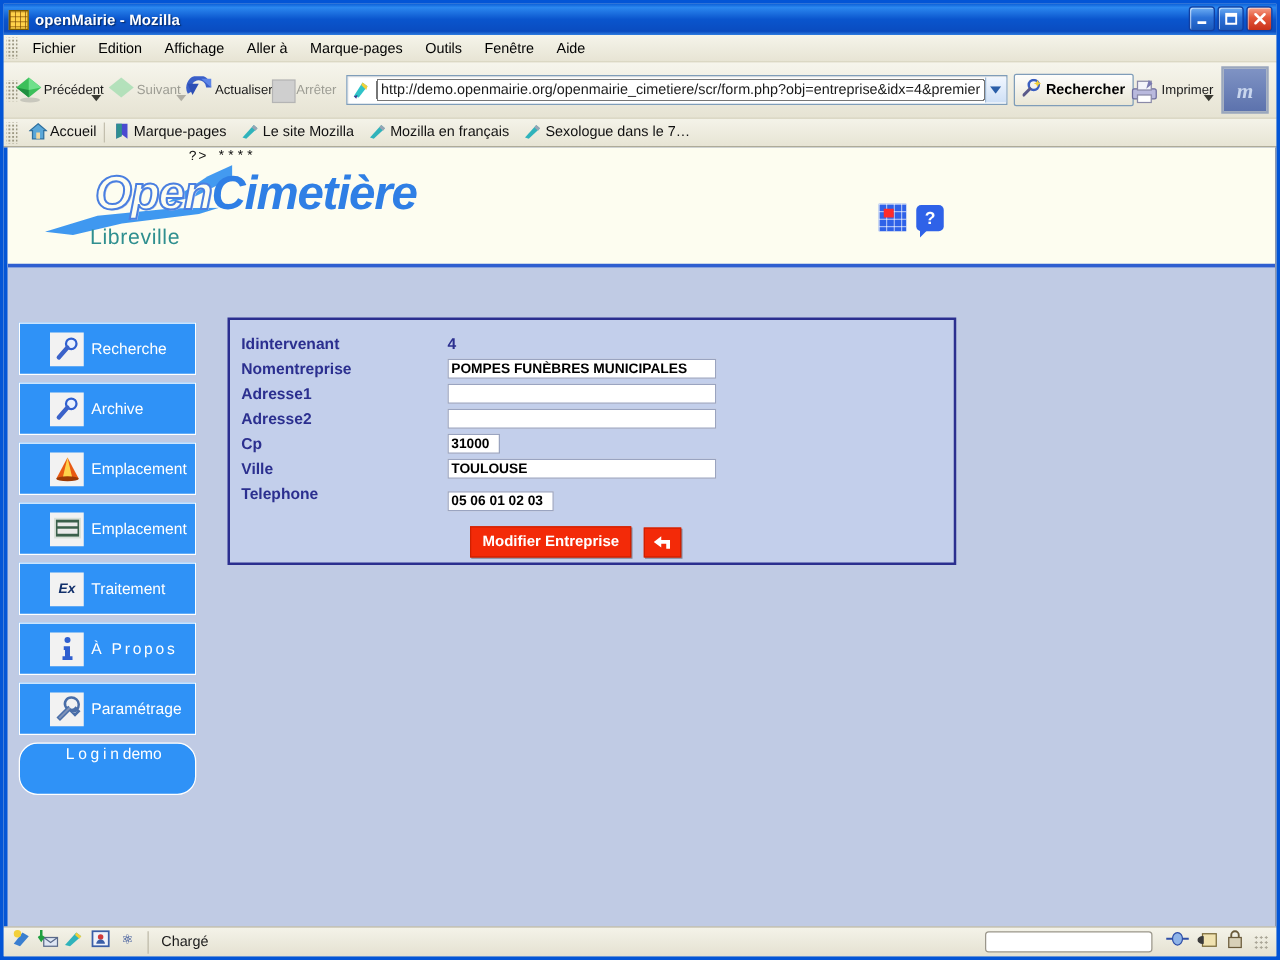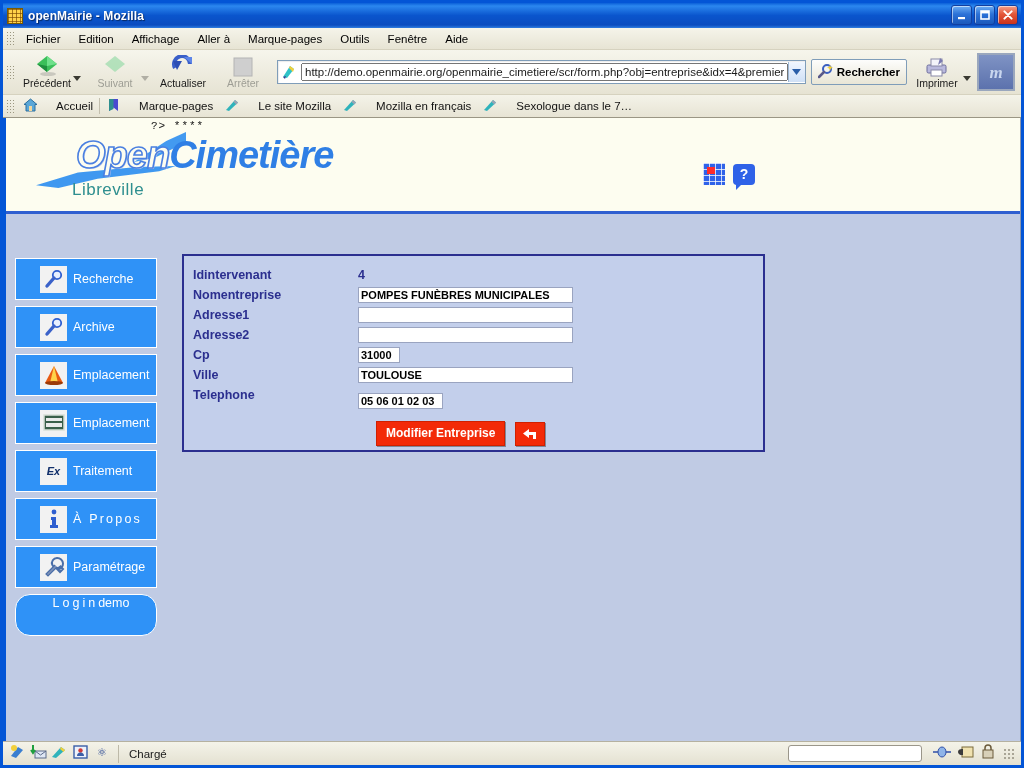--- a/index.html
+++ b/index.html
@@ -71,21 +71,21 @@
   }
   
   .toolbar {
     height: 44px; flex: 0 0 44px;
     background: linear-gradient(to bottom,#f6f5ec,#e6e3d3);
     display: flex; align-items: center;
     border-bottom: 1px solid #d6d2bf;
     position: relative;
   }
   .tbar-btn {
-    display: flex; flex-direction: column; align-items: center; justify-content: center;
+    display: flex; flex-direction: row; align-items: center; justify-content: center;
     width: 60px; height: 42px; font-size: 10.5px; color: #1a1a1a;
   }
   .tbar-btn.disabled { color: #9d9d94; }
   .tbar-btn .ico { height: 22px; display:flex; align-items:flex-end; }
   .caret {
     width: 0; height: 0; margin: 12px 4px 0 -4px;
     border-left: 4px solid transparent; border-right: 4px solid transparent;
     border-top: 5px solid #3a3a32;
   }
   .caret.dim { border-top-color: #b0aea4; }
@@ -115,21 +115,21 @@
     background: linear-gradient(to bottom,#fdfdfc,#e9e6d6);
   }
   
   .bookmarks {
     height: 22px; flex: 0 0 22px;
     background: linear-gradient(to bottom,#f4f3e9,#e7e4d4);
     display: flex; align-items: center;
     border-bottom: 1px solid #9a9684;
   }
   .bm {
-    display: flex; align-items: center; gap: 18px;
+    display: flex; align-items: center; gap: 2px;
     font-size: 11.5px; color: #111; padding: 0 6px;
   }
   .bm-sep { width:1px; height:16px; background:#c3bfae; }
   
   .viewport {
     flex: 1 1 auto; position: relative;
     background: #c0cbe4;
     border-left: 3px solid #0355d6;
     border-right: 1px solid #8c97ae;
     overflow: hidden;

